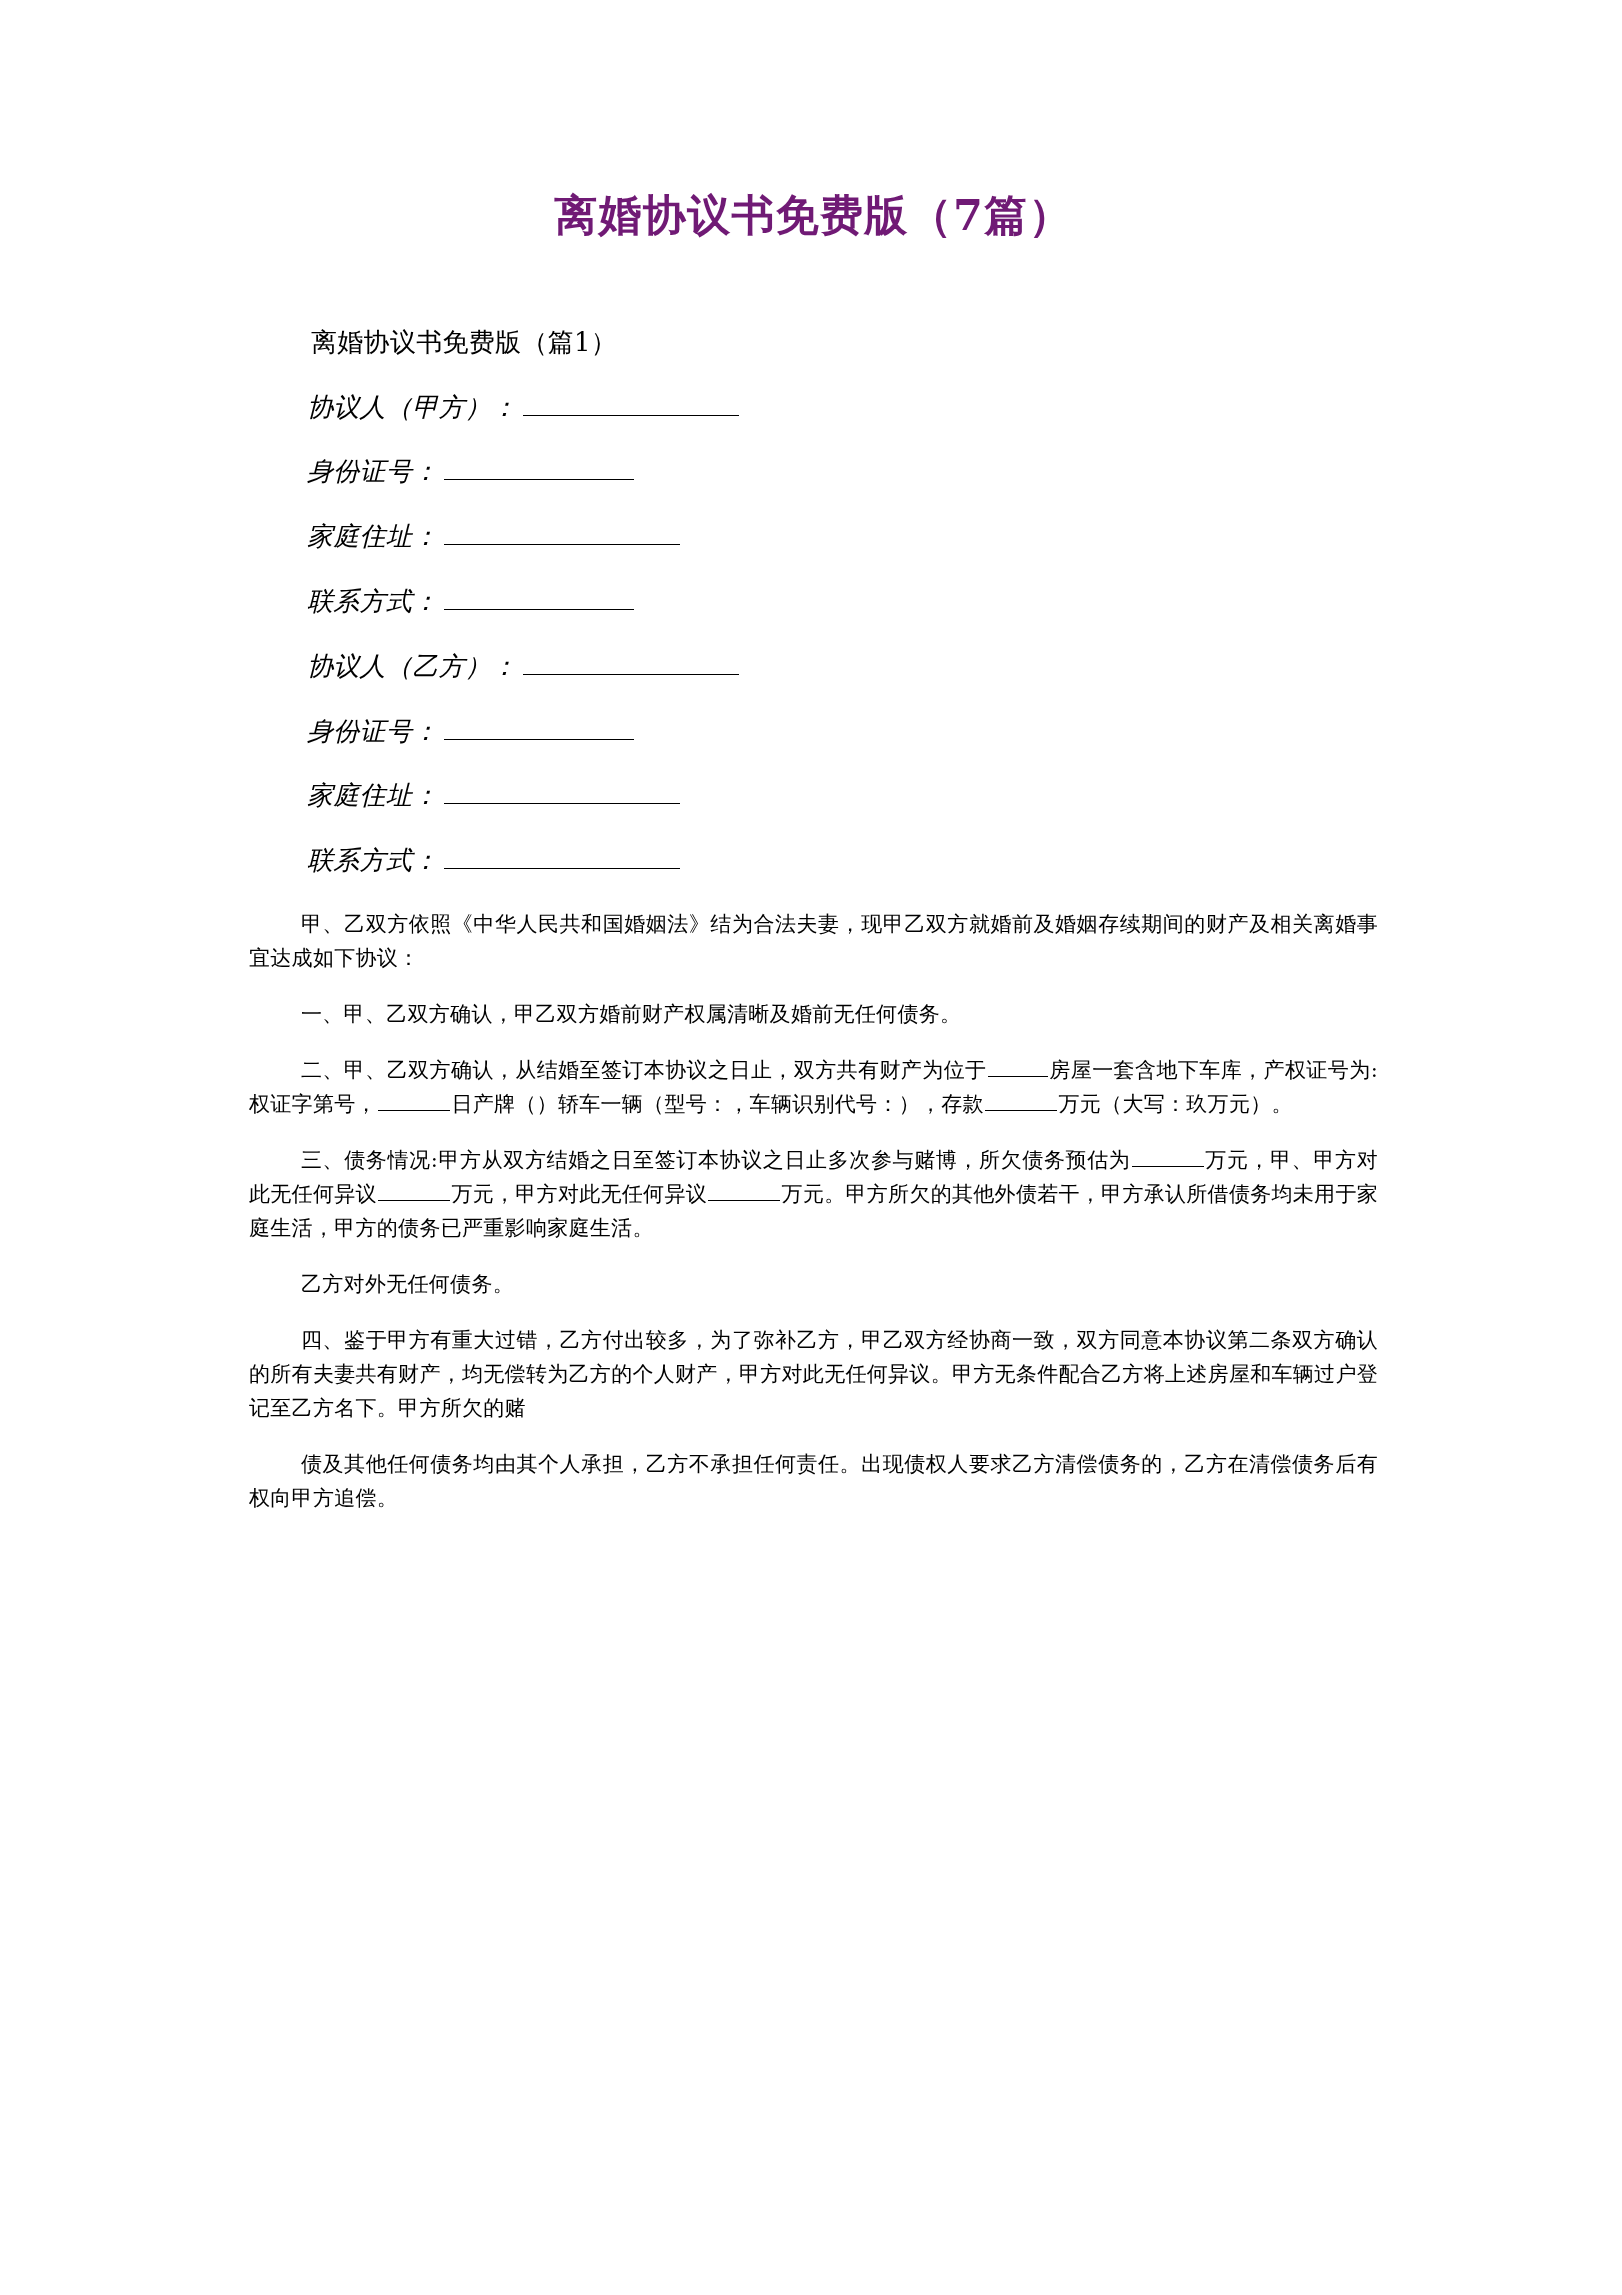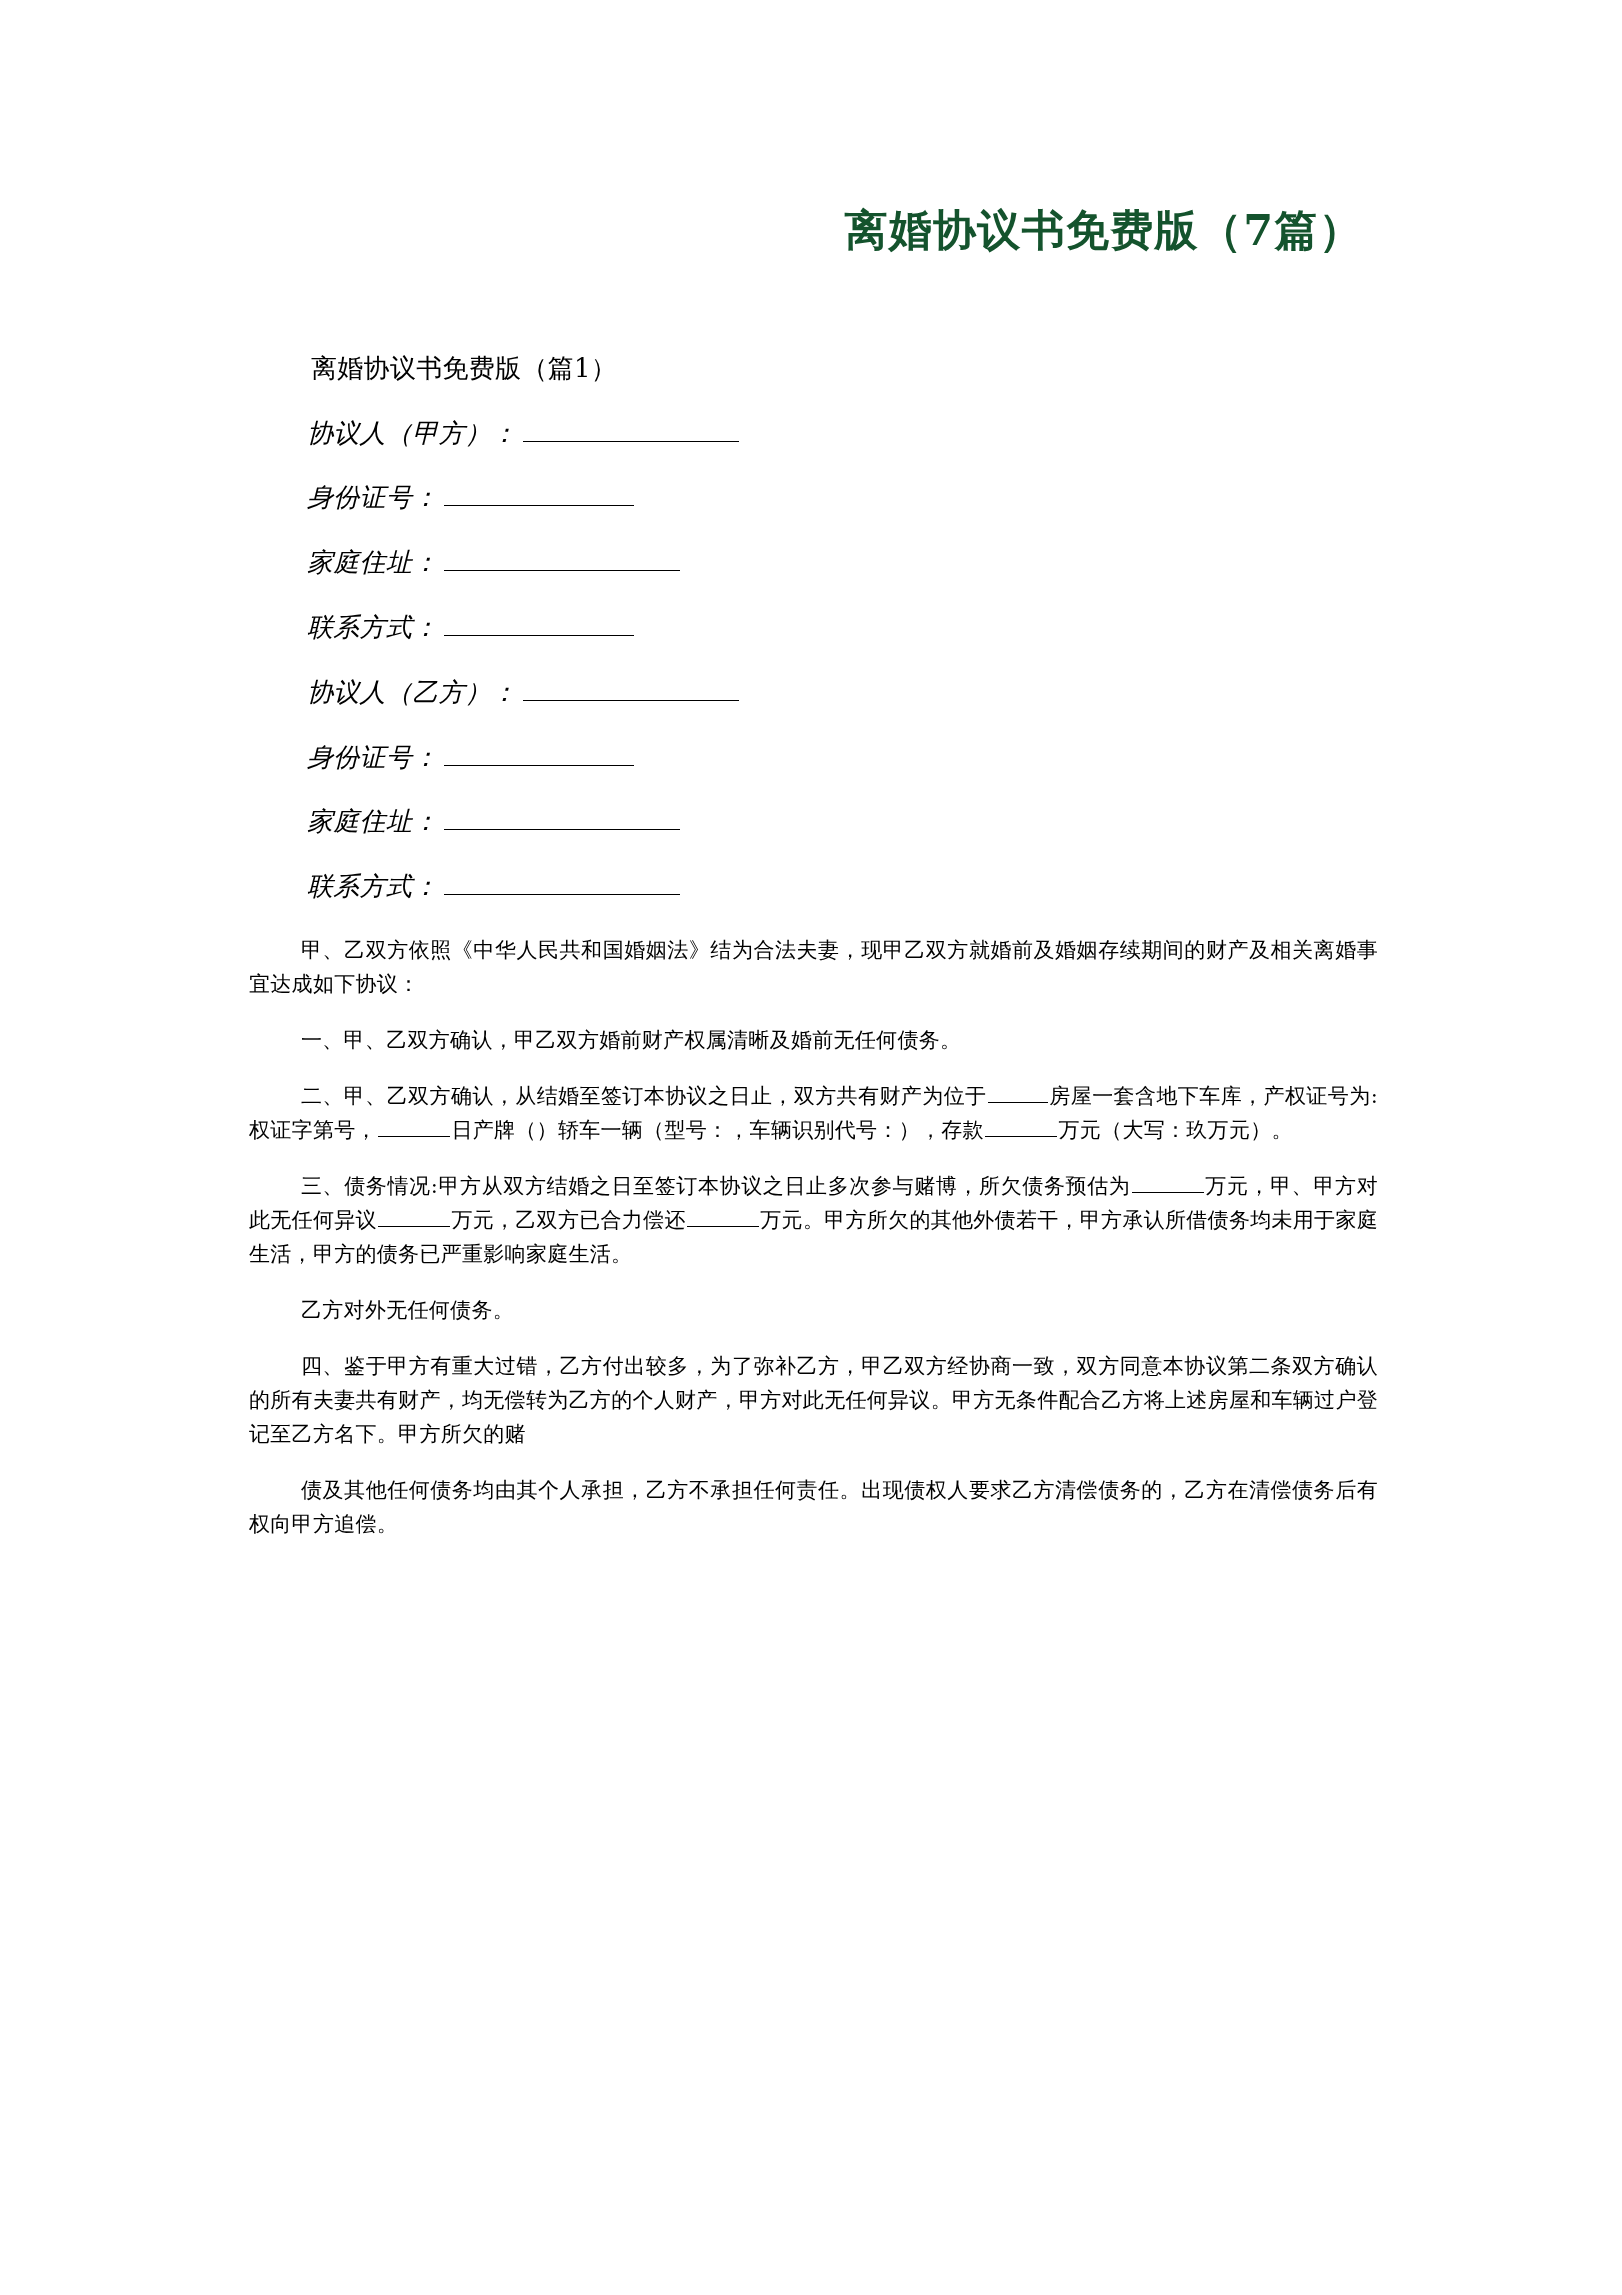--- a/index.html
+++ b/index.html
@@ -26,25 +26,25 @@
     position: absolute;
     left: 249px;
     top: 0;
     width: 1129px;
   }
   .doc-title {
     font-family: "DejaVu Serif", "Liberation Serif", serif;
     font-weight: bold;
     font-size: 43px;
     line-height: 1.2;
-    text-align: right;
-    margin: 15px;
+    text-align: center;
+    margin: 0;
     padding-top: 190px;
     letter-spacing: 1.3px;
-    color: #14532d;
+    color: #701a75;
   }
   .section-heading {
     font-size: 26px;
     line-height: 1.35;
     margin: 4px;
     padding-top: 79px;
     padding-left: 58px;
     letter-spacing: 0.3px;
   }
   .field-list {
@@ -144,21 +144,21 @@
       </li>
 
     </ul>
 
     <p class="para first-block">甲、乙双方依照《中华人民共和国婚姻法》结为合法夫妻，现甲乙双方就婚前及婚姻存续期间的财产及相关离婚事宜达成如下协议：</p>
 
     <p class="para">一、甲、乙双方确认，甲乙双方婚前财产权属清晰及婚前无任何债务。</p>
 
     <p class="para"><span>二、甲、乙双方确认，从结婚至签订本协议之日止，双方共有财产为位于</span><span class="inline-blank short"></span><span>房屋一套含地下车库，产权证号为:权证字第号，</span><span class="inline-blank"></span><span>日产牌（）轿车一辆（型号：，车辆识别代号：），存款</span><span class="inline-blank"></span><span>万元（大写：玖万元）。</span></p>
 
-    <p class="para"><span>三、债务情况:甲方从双方结婚之日至签订本协议之日止多次参与赌博，所欠债务预估为</span><span class="inline-blank"></span><span>万元，甲、甲方对此无任何异议</span><span class="inline-blank"></span><span>万元，乙双方已合力偿还</span><span class="inline-blank"></span><span>万元。甲方所欠的其他外债若干，甲方承认所借债务均未用于家庭生活，甲方的债务已严重影响家庭生活。</span></p>
+    <p class="para"><span>三、债务情况:甲方从双方结婚之日至签订本协议之日止多次参与赌博，所欠债务预估为</span><span class="inline-blank"></span><span>万元，甲、甲方对此无任何异议</span><span class="inline-blank"></span><span>万元，甲方对此无任何异议</span><span class="inline-blank"></span><span>万元。甲方所欠的其他外债若干，甲方承认所借债务均未用于家庭生活，甲方的债务已严重影响家庭生活。</span></p>
 
     <p class="para">乙方对外无任何债务。</p>
 
     <p class="para">四、鉴于甲方有重大过错，乙方付出较多，为了弥补乙方，甲乙双方经协商一致，双方同意本协议第二条双方确认的所有夫妻共有财产，均无偿转为乙方的个人财产，甲方对此无任何异议。甲方无条件配合乙方将上述房屋和车辆过户登记至乙方名下。甲方所欠的赌</p>
 
     <p class="para">债及其他任何债务均由其个人承担，乙方不承担任何责任。出现债权人要求乙方清偿债务的，乙方在清偿债务后有权向甲方追偿。</p>
 
 
   </div>
 </div>

